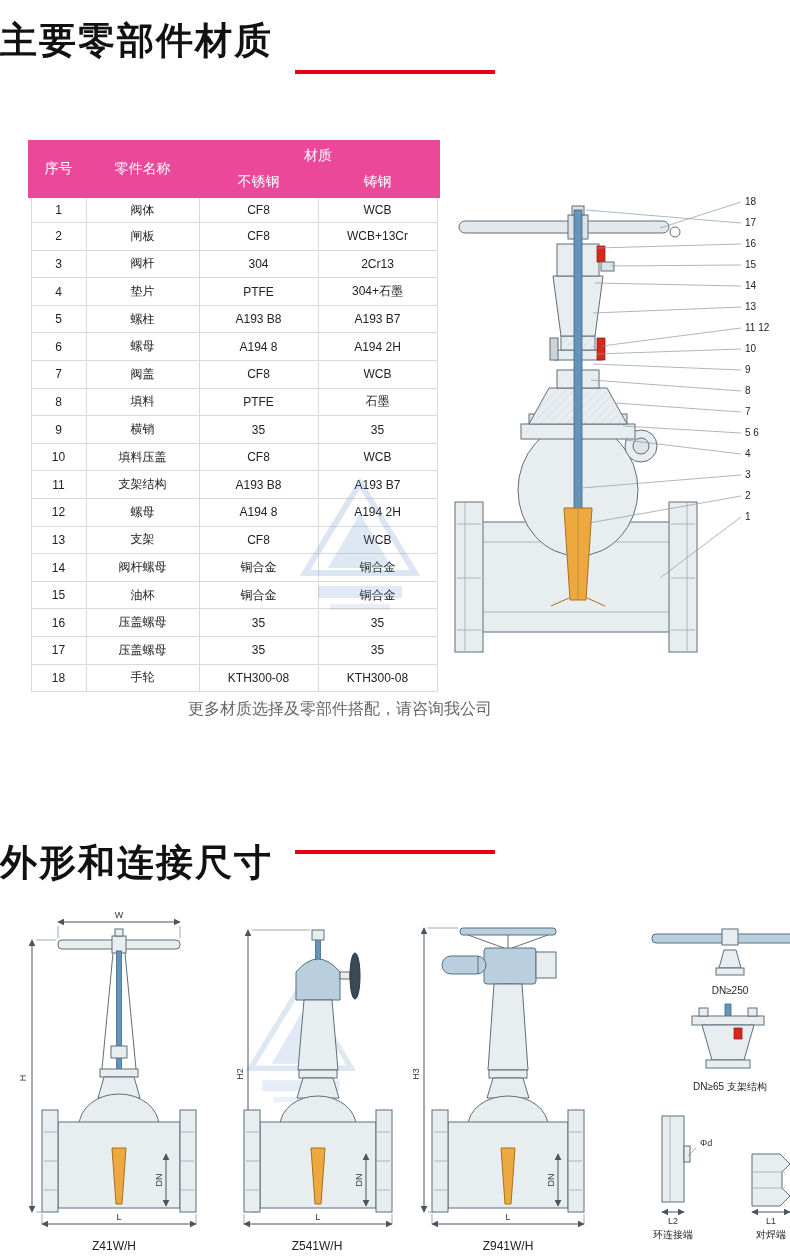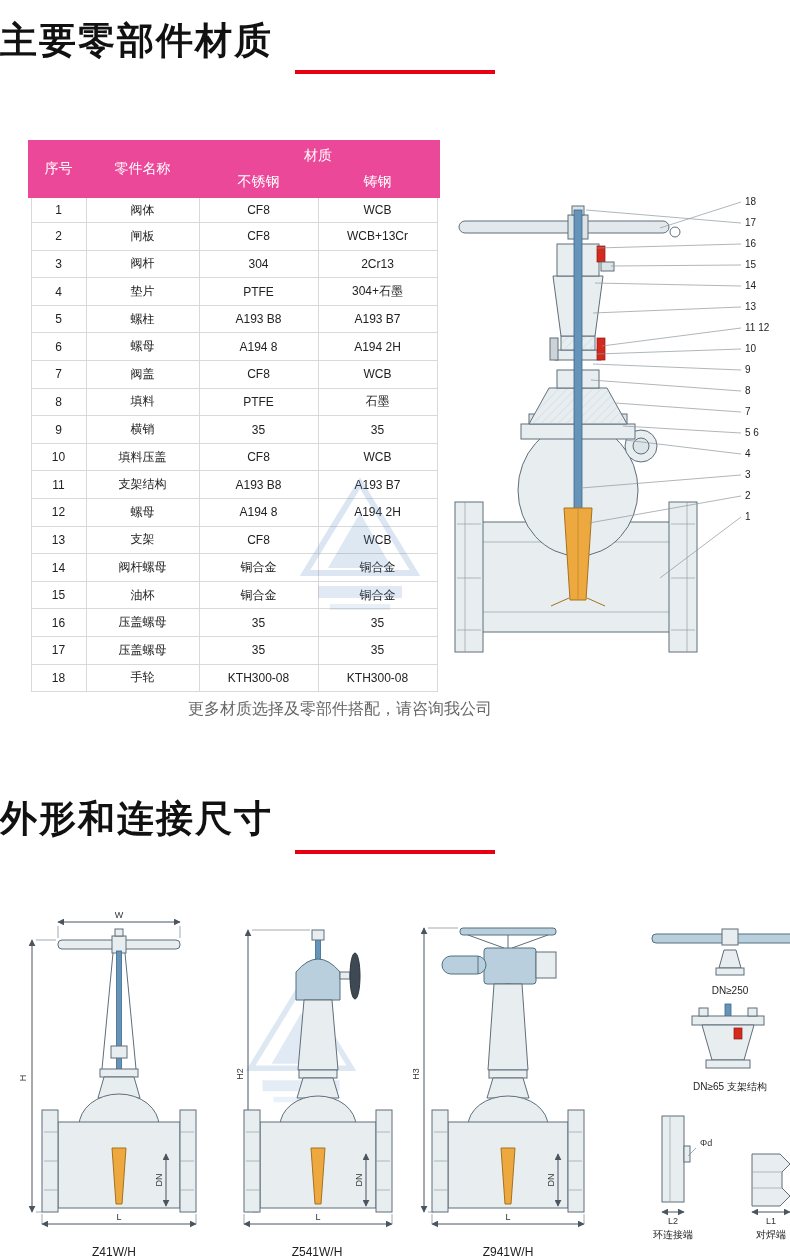--- a/index.html
+++ b/index.html
@@ -2,37 +2,37 @@
 <html><head>
 <meta charset="utf-8">
 <style>
   *{margin:0;padding:0;box-sizing:border-box}
   html,body{background:#fff}
   body{font-family:"Liberation Sans","DejaVu Sans",sans-serif}
   .page{position:relative;width:790px;height:1258px;background:#fff;overflow:hidden}
 
   .title{position:absolute;width:100%;text-align:left;font-size:37px;font-weight:bold;color:#111;letter-spacing:2px}
   #title1{top:16px}
-  #title2{top:794px}
+  #title2{top:838px}
   .title-underline{position:absolute;left:50%;transform:translateX(-50%);width:200px;height:4px;background:#e60012}
   #underline1{top:70px}
   #underline2{top:850px}
 
   .mat-table{position:absolute;left:28px;top:140px;width:406px;border-collapse:collapse;font-size:12px;color:#222;text-align:center;table-layout:fixed}
   .mat-table th{background:#ec4899;color:#fff;font-weight:normal;border:6px solid #ec4899;height:26px;font-size:14px}
   .mat-table td{border:1px solid #d9d9d9;height:27.6px;padding:0 2px;background:#fff}
   .note{position:absolute;top:699px;left:30px;width:620px;text-align:center;font-size:16px;color:#666}
 
   .diagram{position:absolute;left:445px;top:188px;width:345px;height:525px}
   .drawing{position:absolute;top:906px}
   #d1{left:12px;width:204px}
   #d2{left:232px;width:170px}
   #d3{left:408px;width:200px}
   #d4{left:644px;width:178px}
-  .dlabel{text-align:center;font-size:12px;color:#222;margin-top:9px}
+  .dlabel{text-align:center;font-size:12px;color:#222;margin-top:3px}
 
   svg{display:block}
   .metal{fill:#e8edf0;stroke:#5f6e7a;stroke-width:1}
   .metalblue{fill:#b9cfdd;stroke:#51707f;stroke-width:1}
   .ln{stroke:#5f6e7a;stroke-width:1;fill:none}
   .ln2{stroke:#97a1aa;stroke-width:.7;fill:none}
   .stem{fill:#6693b8;stroke:#3c688c;stroke-width:.8}
   .wedge{fill:#eda83f;stroke:#a5721d;stroke-width:1}
   .red{fill:#d42a1e;stroke:#8e1710;stroke-width:.7}
   .dim{stroke:#4a5560;stroke-width:1;marker-start:url(#arr);marker-end:url(#arr)}

